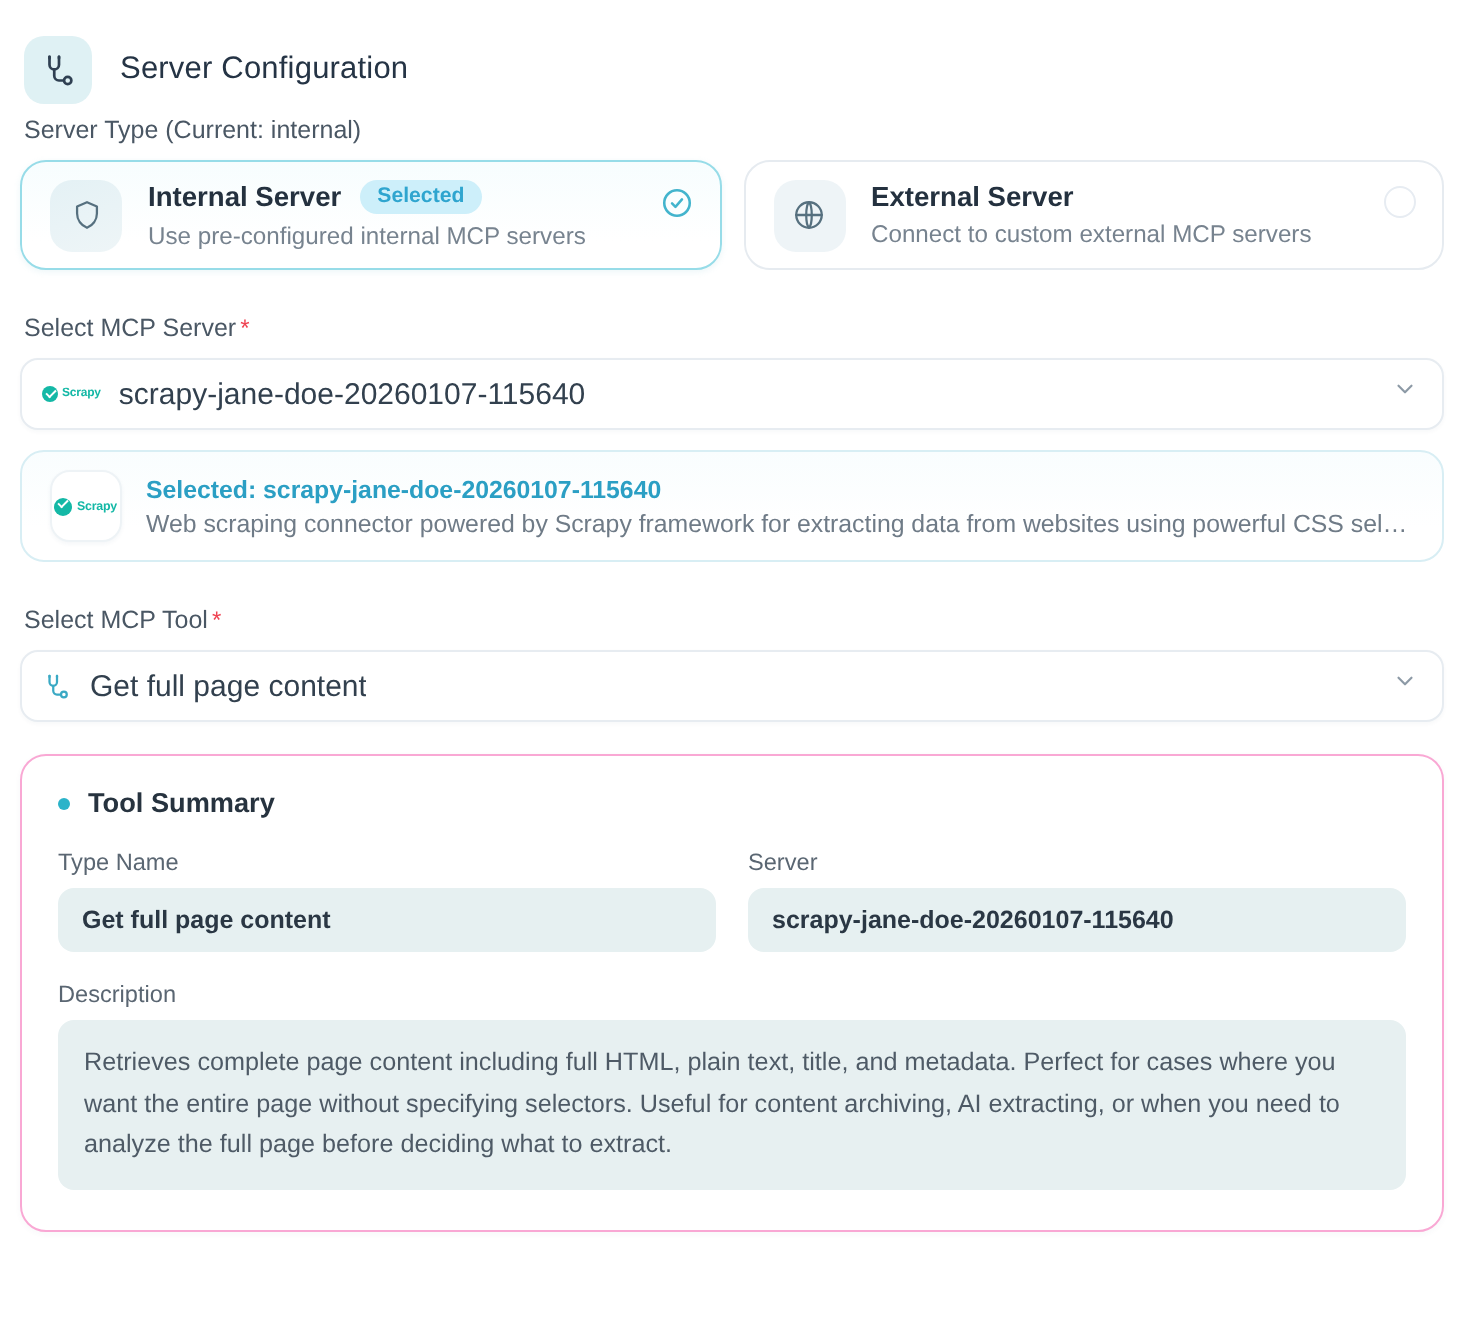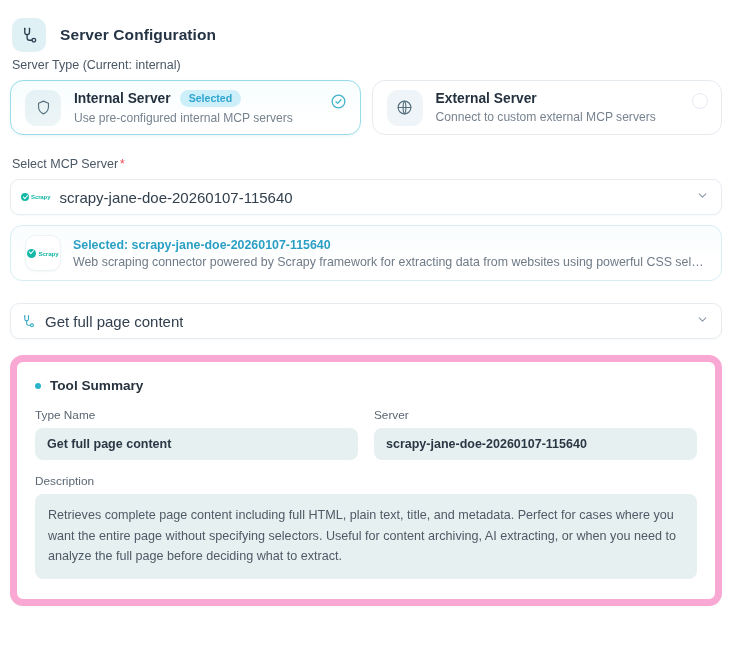--- a/index.html
+++ b/index.html
@@ -27,21 +27,21 @@
   }
   .header-icon {
     width: 34px; height: 34px;
     border-radius: 10px;
     background: #dff1f4;
     display: flex; align-items: center; justify-content: center;
     flex: 0 0 auto;
   }
   .header-title {
     font-size: 15.5px;
-    font-weight: bold;
+    font-weight: normal;
     color: #253445;
     letter-spacing: .1px;
   }
 
   
   .field-label {
     font-size: 12.5px;
     color: #4a5764;
     padding: 0 12px 8px 12px;
   }
@@ -184,21 +184,21 @@
     white-space: nowrap; overflow: hidden; text-overflow: ellipsis;
   }
   .info-desc {
     font-size: 12.4px; color: #6f7b87; margin-top: 3px;
     white-space: nowrap; overflow: hidden; text-overflow: ellipsis;
   }
 
   
   .summary-card {
     margin: 0 10px;
-    border: 7px solid #f9a8d4;
+    border: 1px solid #f9a8d4;
     border-radius: 13px;
     background: #fff;
     padding: 16px 18px 20px;
     box-shadow: 0 1px 3px rgba(40,70,100,.04);
   }
   .summary-head {
     display: flex; align-items: center; gap: 9px;
     margin-bottom: 15px;
   }
   .summary-bullet {
@@ -328,20 +328,23 @@
       </span>
     </div>
     <div class="info-text">
       <div class="info-title">Selected: scrapy-jane-doe-20260107-115640</div>
       <div class="info-desc">Web scraping connector powered by Scrapy framework for extracting data from websites using powerful CSS select...</div>
     </div>
   </div>
 
   <div class="spacer-22"></div>
 
+  <div class="field-label">
+    <span>Select MCP Tool</span><span class="req">*</span>
+  </div>
 
   <div class="select-box">
     <div class="select-value">
       <span style="display:flex;align-items:center;">
         <svg width="15" height="15" viewBox="0 0 24 24" fill="none" stroke="#3aa9c4" stroke-width="1.8" stroke-linecap="round" stroke-linejoin="round">
           <path d="M6 3v5a3 3 0 0 0 6 0V3"></path>
           <path d="M6 3v1M12 3v1"></path>
           <path d="M9 11v4a3 3 0 0 0 3 3h3"></path>
           <circle cx="17.5" cy="18" r="2.3"></circle>
         </svg>

